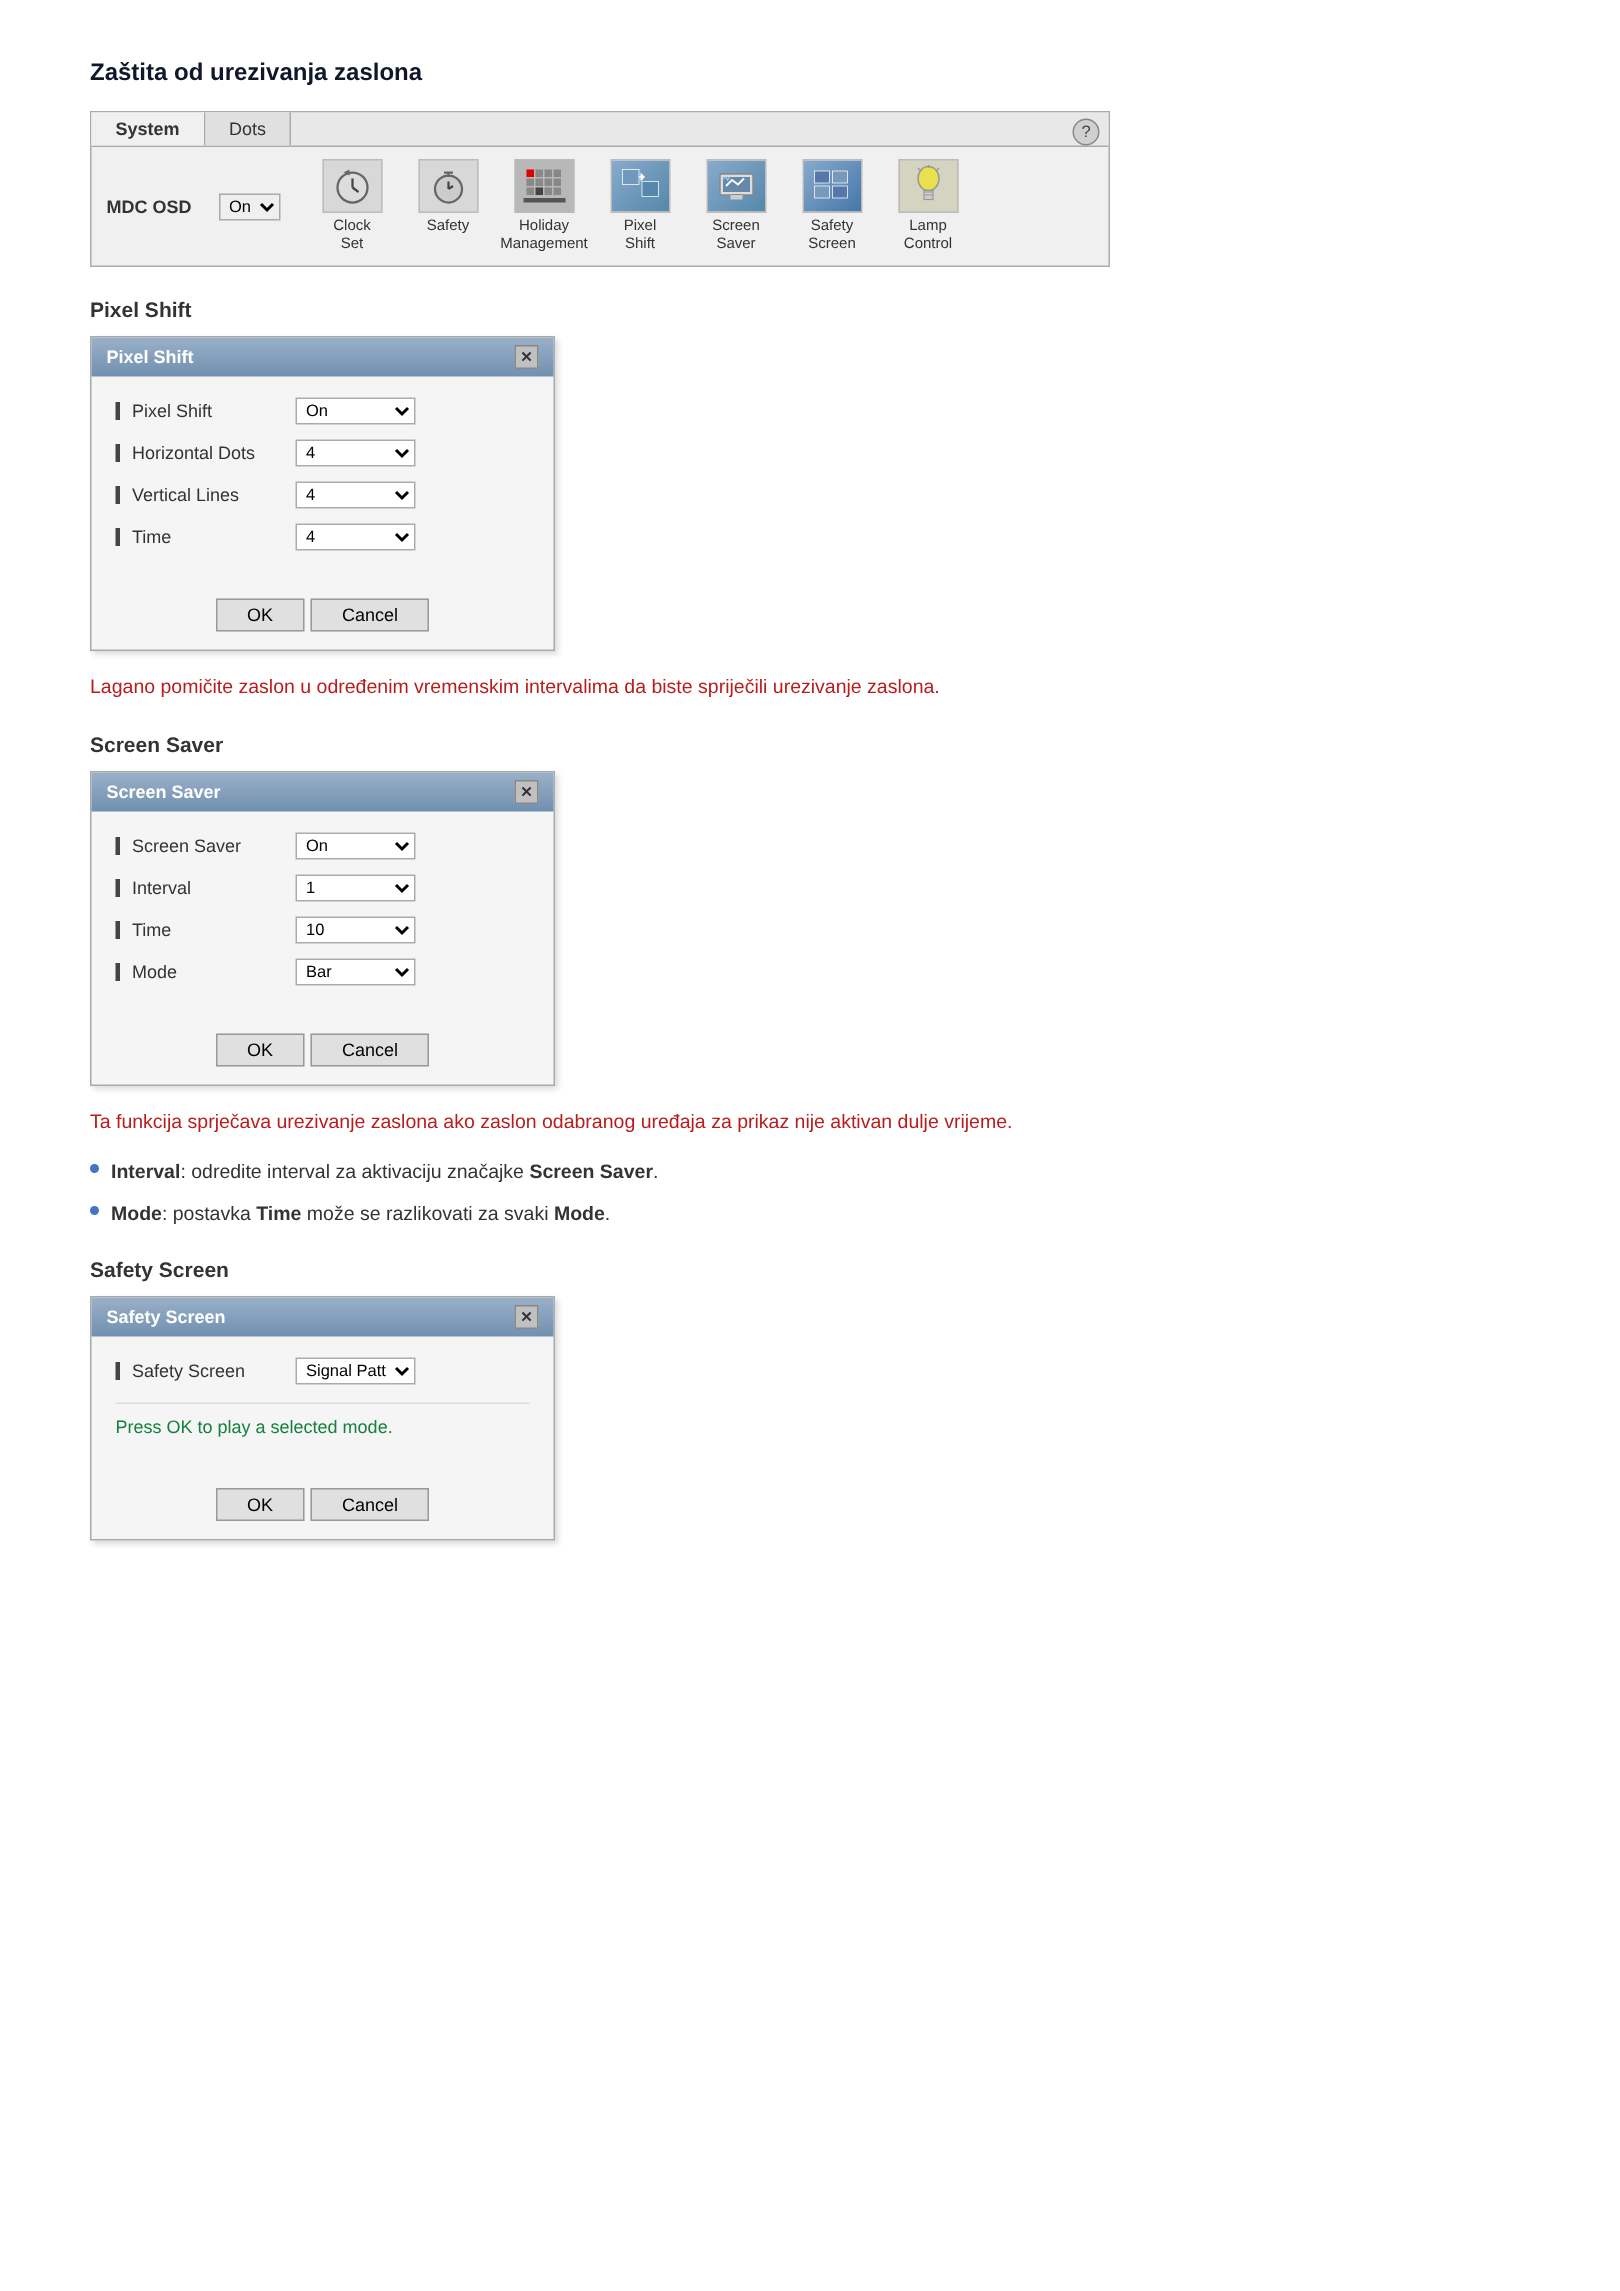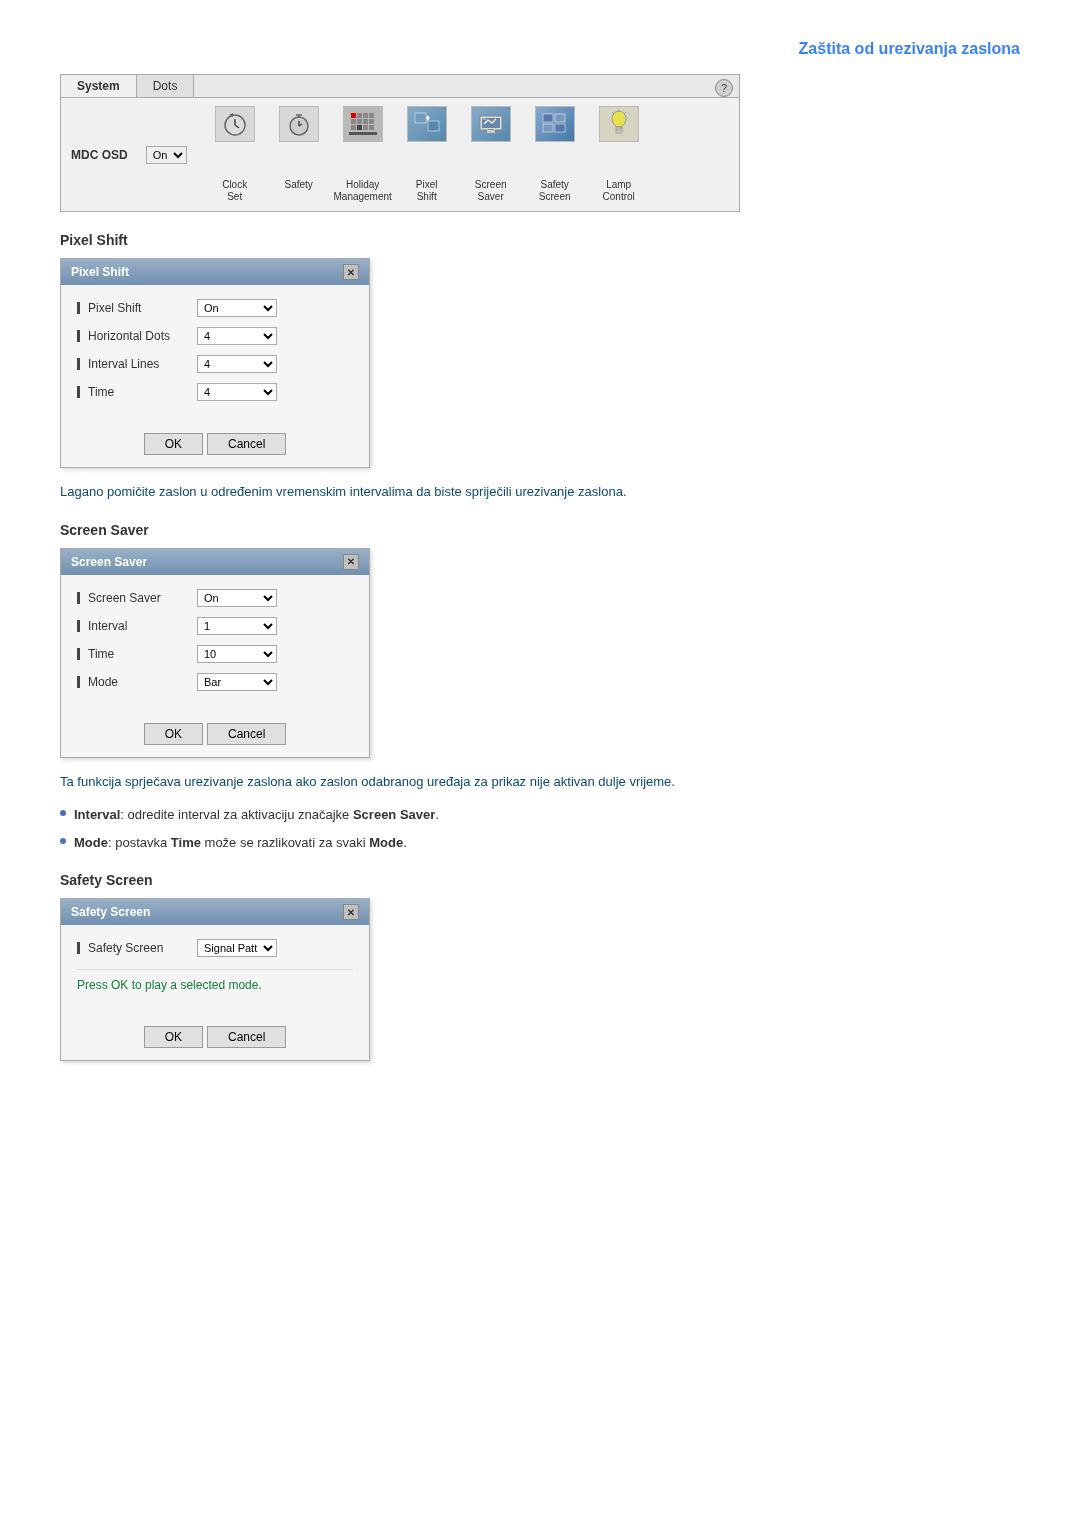--- a/index.html
+++ b/index.html
@@ -8,25 +8,24 @@
       font-family: Arial, Helvetica, sans-serif;
       font-size: 13px;
       color: #333;
       padding: 40px 60px;
       width: 1080px;
       min-height: 1527px;
     }
 
     
     .page-title {
-      color: #3b82f6;
+      color: #0f172a;
       font-size: 16px;
       font-weight: bold;
       margin-bottom: 16px;
-      text-align: right;
     }
 
     
     .toolbar-panel {
       border: 1px solid #aaa;
       background: #f0f0f0;
       width: 680px;
       margin-bottom: 20px;
       position: relative;
     }
@@ -84,21 +83,20 @@
     .toolbar-items {
       display: flex;
       gap: 8px;
     }
     .toolbar-item {
       display: flex;
       flex-direction: column;
       align-items: center;
       cursor: pointer;
       width: 56px;
-      gap: 34px;
     }
     .toolbar-icon {
       width: 40px;
       height: 36px;
       background: #d8d8d8;
       border: 1px solid #bbb;
       display: flex;
       align-items: center;
       justify-content: center;
       margin-bottom: 3px;
@@ -195,21 +193,21 @@
       padding: 3px 20px;
       font-size: 12px;
       background: #e0e0e0;
       border: 1px solid #999;
       cursor: pointer;
     }
 
     
     .para-text {
       font-size: 13px;
-      color: #0c4a6e;
+      color: #b91c1c;
       margin-bottom: 14px;
       line-height: 1.5;
       max-width: 720px;
     }
 
     
     .bullet-list {
       margin: 0 0 16px 0;
       padding: 0;
       list-style: none;
@@ -386,21 +384,21 @@
         <span class="indicator"></span>
         <span>Horizontal Dots</span>
       </span>
       <select>
         <option>4</option><option>1</option><option>2</option><option>3</option>
       </select>
     </div>
     <div class="dialog-row">
       <span class="dialog-row-label">
         <span class="indicator"></span>
-        <span>Interval Lines</span>
+        <span>Vertical Lines</span>
       </span>
       <select>
         <option>4</option><option>1</option><option>2</option><option>3</option>
       </select>
     </div>
     <div class="dialog-row">
       <span class="dialog-row-label">
         <span class="indicator"></span>
         <span>Time</span>
       </span>

